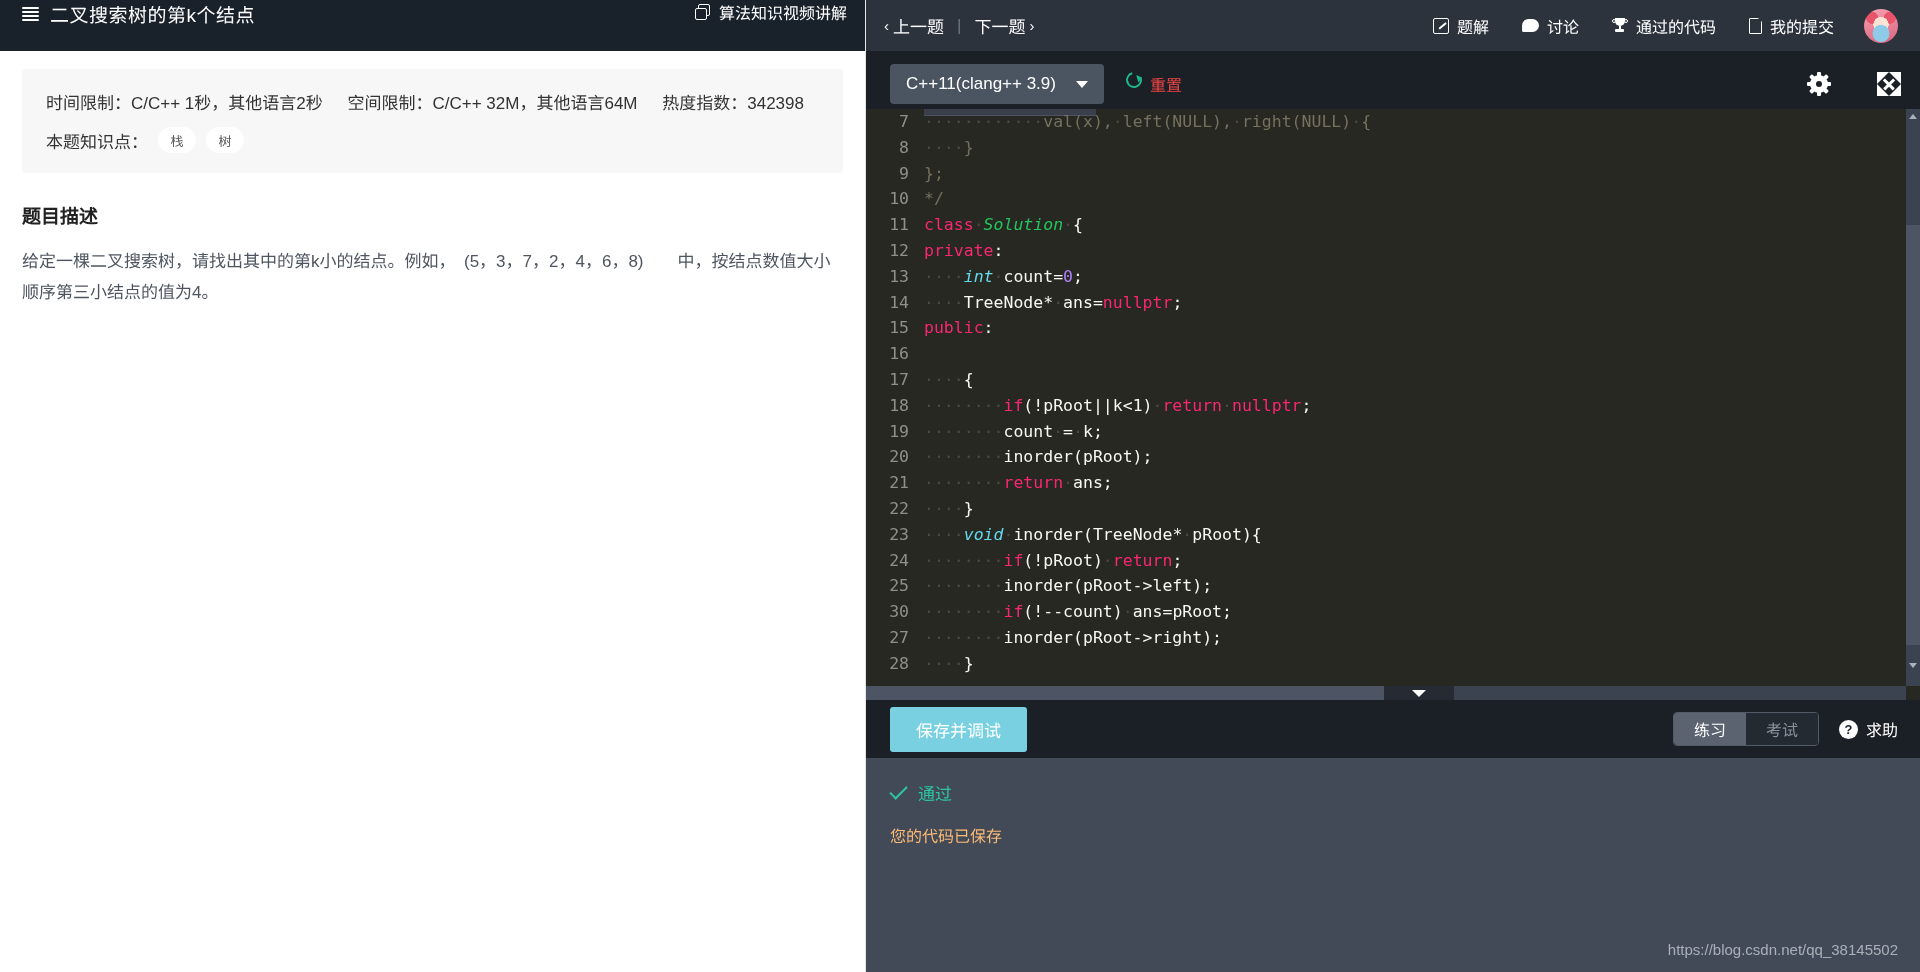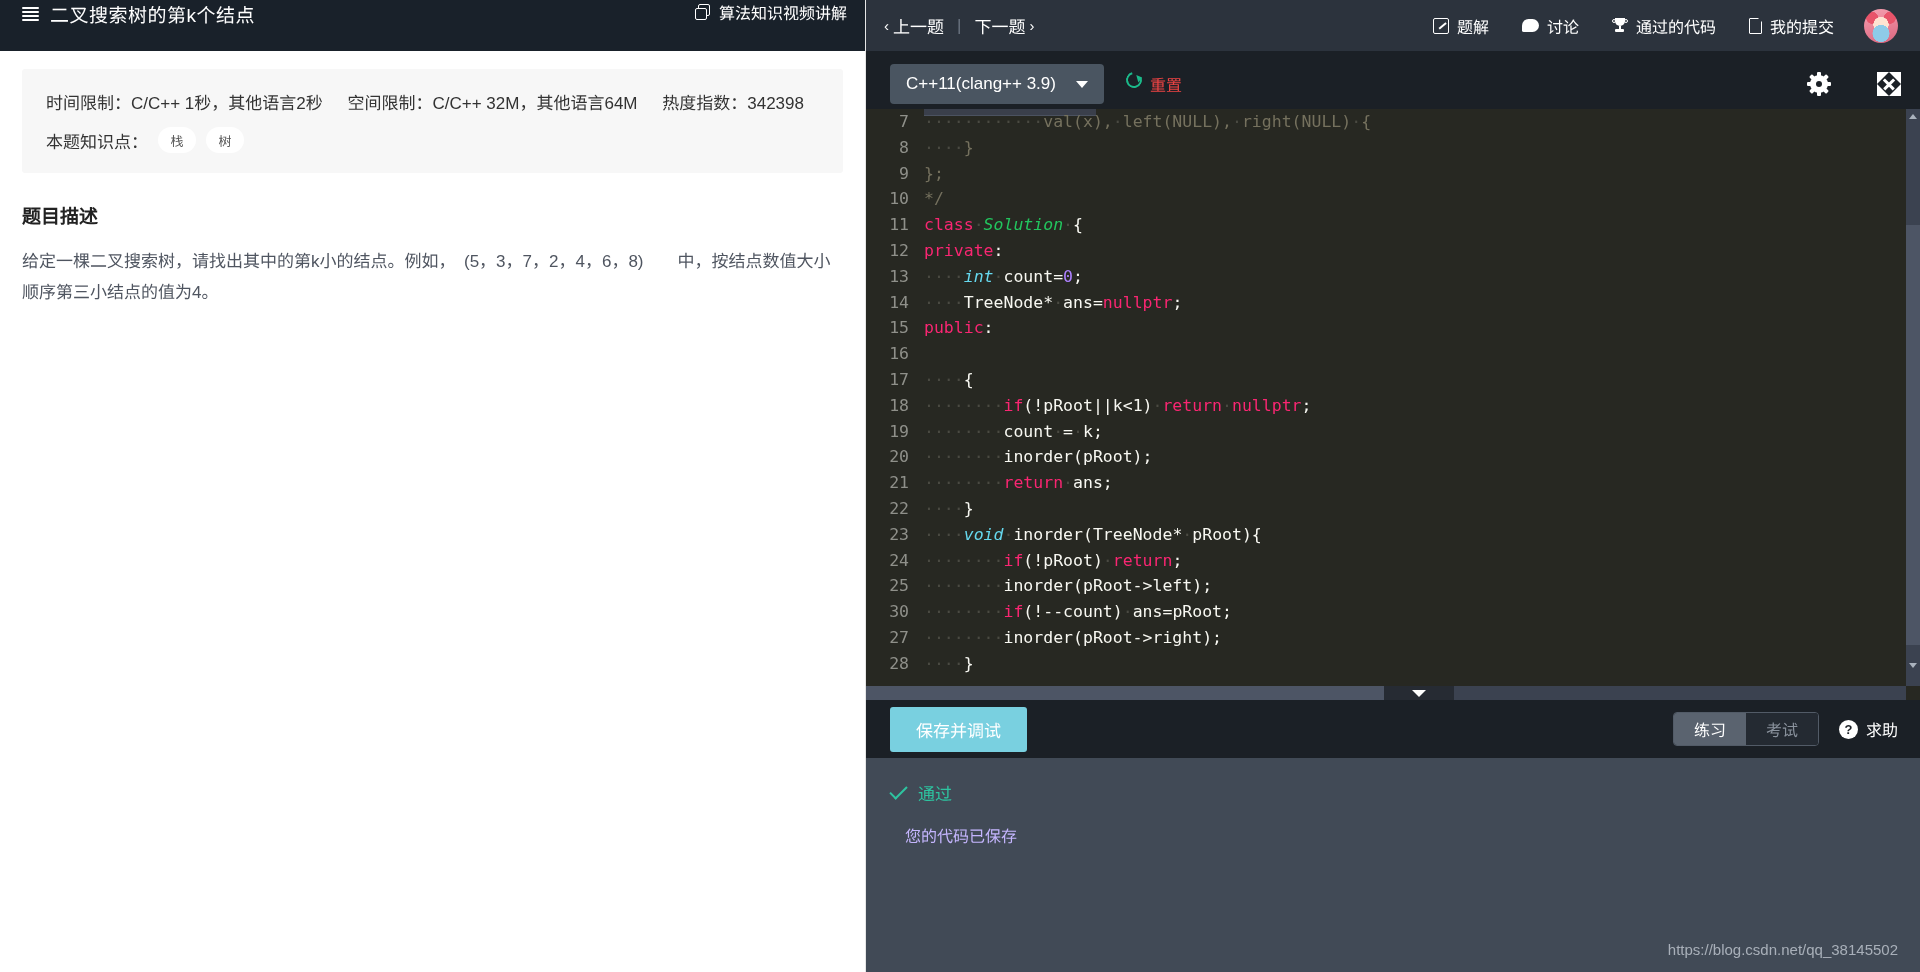--- a/index.html
+++ b/index.html
@@ -474,21 +474,21 @@
   }
   .check {
     width: 17px; height: 9px;
     border-left: 2.2px solid #2ec4a0;
     border-bottom: 2.2px solid #2ec4a0;
     transform: rotate(-45deg);
     display: inline-block;
     margin-top: -4px;
   }
   .result-line {
-    color: #c4b5fd; font-size: 16px; line-height: 1.75; margin-left: 15px;
+    color: #fdba74; font-size: 16px; line-height: 1.75;
   }
   #watermark {
     position: absolute;
     right: 22px; bottom: 14px;
     color: #b4bbc4;
     font-size: 15px;
     opacity: .9;
   }
 </style>
 </head>

